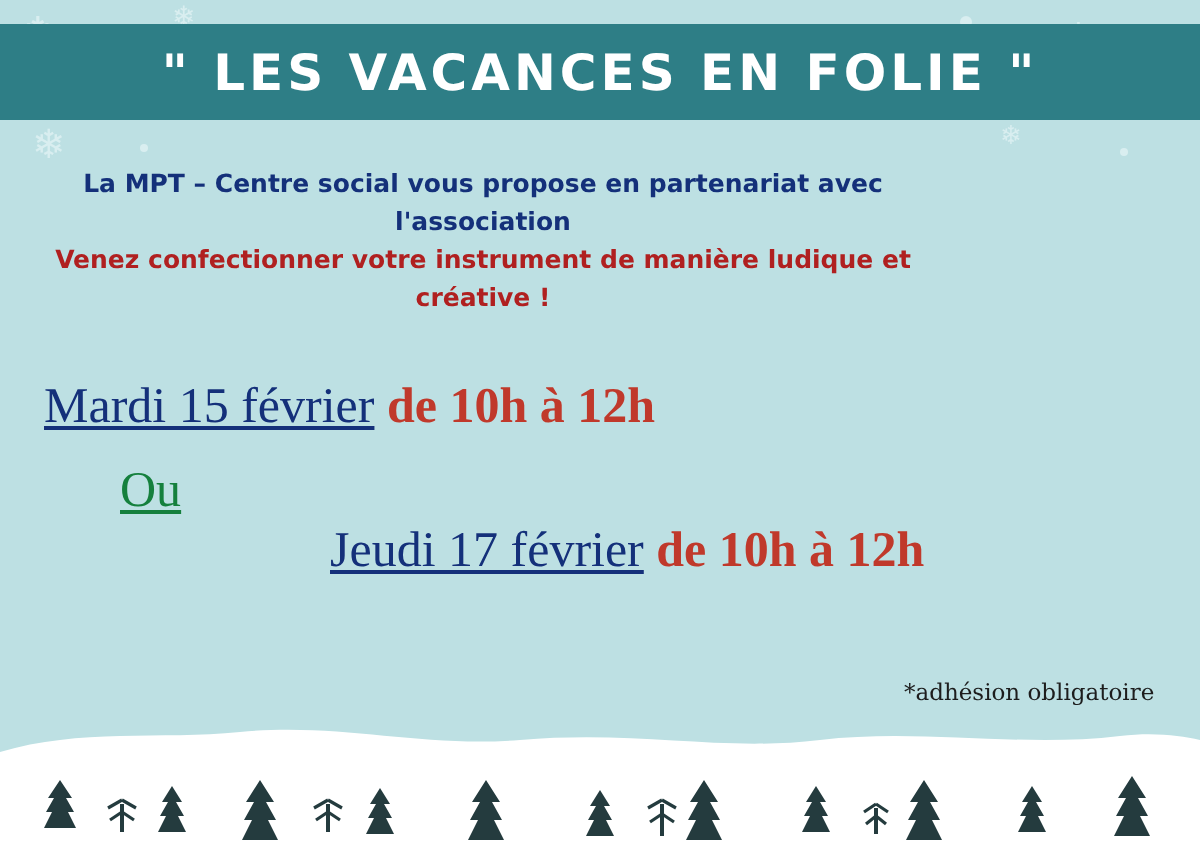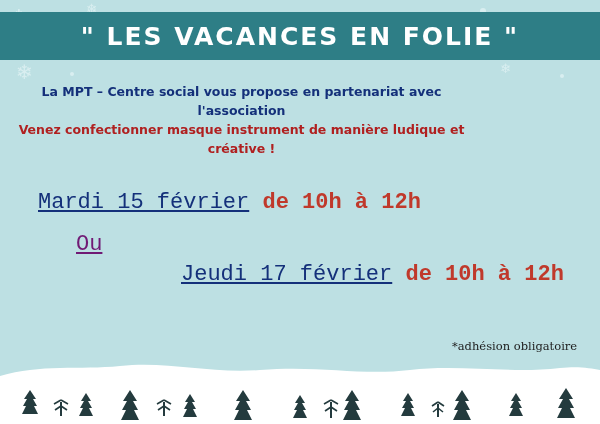--- a/index.html
+++ b/index.html
@@ -69,36 +69,35 @@
   .intro .l4 { color: #b02020; }
 
   
   .dates {
     position: absolute;
     top: 190px;
     left: 0;
     width: 600px;
   }
   .date-row {
-    font-family: Liberation Mono, monospace;
-    font-size: 22px;
+    font-family: Liberation Serif, serif;
+    font-size: 25px;
     white-space: nowrap;
-    margin-left: 16px;
   }
   .date-row .day {
     color: #14307a;
     text-decoration: underline;
   }
   .date-row .time {
     color: #c0392b;
     font-weight: bold;
   }
   .row1 { position: absolute; left: 22px; top: 0; }
   .rowOu { position: absolute; left: 60px; top: 42px; }
-  .rowOu .day { color: #701a75; text-decoration: underline; }
+  .rowOu .day { color: #15803d; text-decoration: underline; }
   .row2 { position: absolute; left: 165px; top: 72px; text-align: center; }
 
   
   .fineprint {
     position: absolute;
     top: 305px;
     left: 36px;
     width: 540px;
     font-family: "DejaVu Serif", serif;
     font-size: 12.5px;
@@ -140,21 +139,21 @@
   <span class="dot" style="left:480px;top:8px;width:6px;height:6px;"></span>
   <span class="dot" style="left:560px;top:74px;width:4px;height:4px;"></span>
   <span class="dot" style="left:70px;top:72px;width:4px;height:4px;"></span>
 
   <div class="title-band">
     <div class="title-text">" LES VACANCES EN FOLIE "</div>
   </div>
 
   <div class="intro">
     <div class="l1">La MPT – Centre social vous propose en partenariat avec l'association</div>
-    <div class="l4">Venez confectionner masque instrument de manière ludique et créative !</div>
+    <div class="l4">Venez confectionner votre instrument de manière ludique et créative !</div>
   </div>
 
   <div class="dates">
     <div class="date-row row1">
       <span class="day">Mardi 15 février</span>
       <span class="time">de 10h à 12h</span>
     </div>
     <div class="date-row rowOu">
       <span class="day">Ou</span>
     </div>

